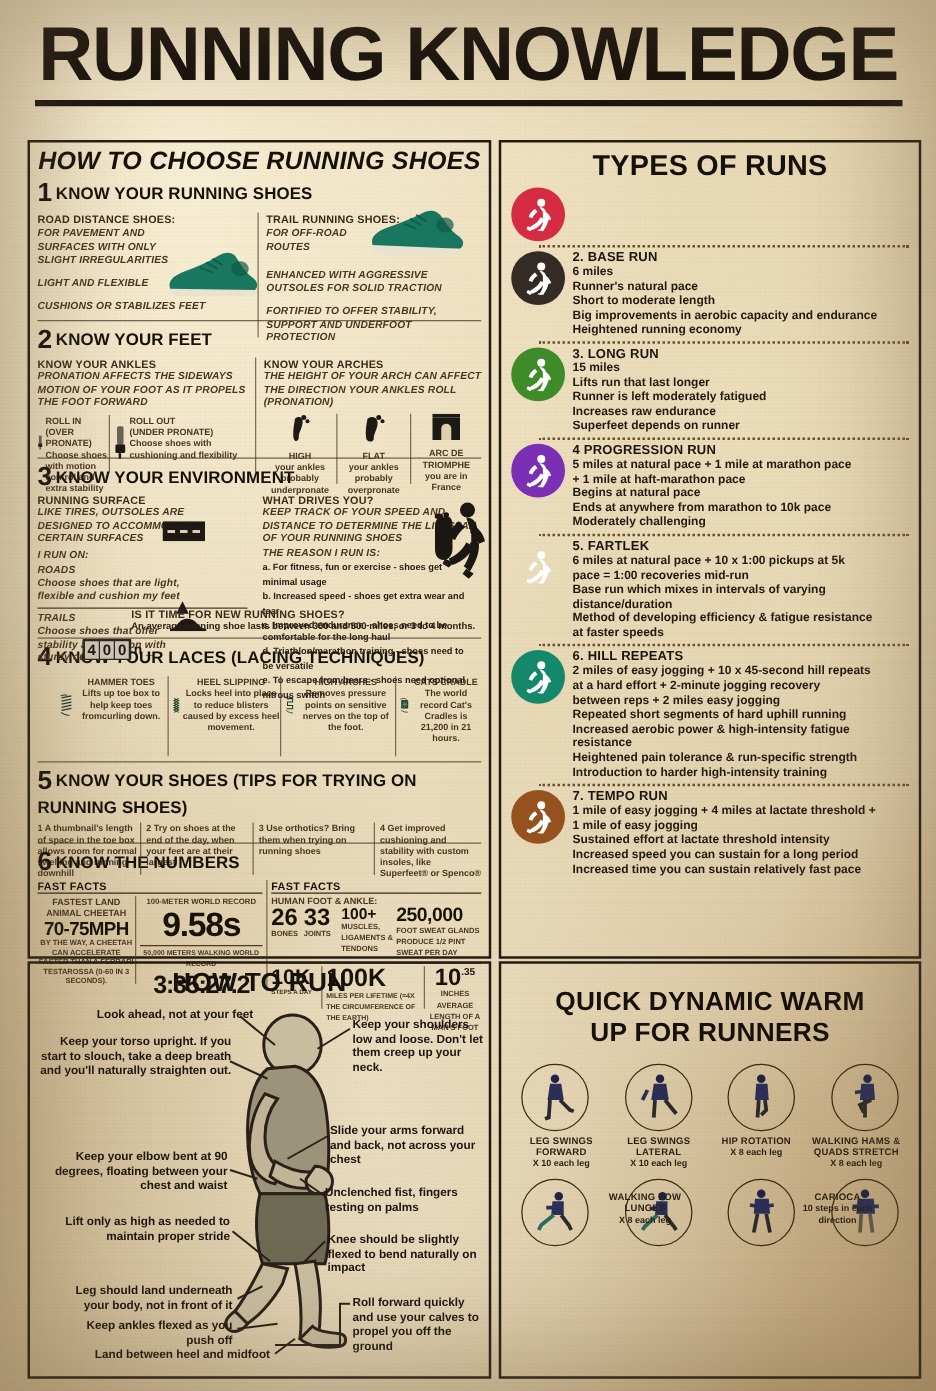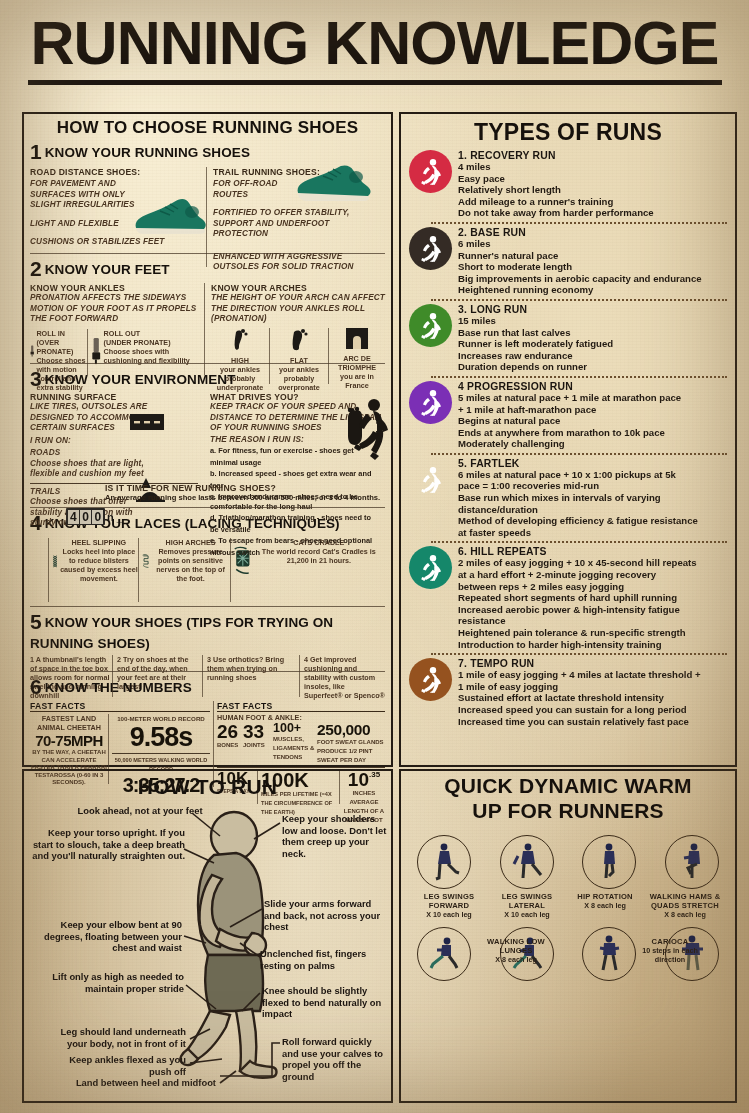--- a/index.html
+++ b/index.html
@@ -99,21 +99,21 @@
 <div class="paper"></div>
 <div class="grain"></div>
 
 <div class="page">
 
   <div class="title">RUNNING KNOWLEDGE</div>
   <div class="title-rule"></div>
 
   <div class="panel" id="shoes">
     <div style="padding:4px 6px 0 6px;">
-      <div class="panel-h" style="font-size:17px;">HOW TO CHOOSE RUNNING SHOES</div>
+      <div class="panel-h" style="font-size:20px;font-style:italic;">HOW TO CHOOSE RUNNING SHOES</div>
 
       <div style="margin-top:2px;position:relative;height:110px;">
         <div><span class="num">1</span><span class="steph">KNOW YOUR RUNNING SHOES</span></div>
         <div style="display:flex;margin-top:3px;">
           <div style="width:176px;position:relative;">
             <div class="subh">ROAD DISTANCE SHOES:</div>
             <div class="sub" style="margin-top:2px;width:118px;">FOR PAVEMENT AND SURFACES WITH ONLY SLIGHT IRREGULARITIES</div>
             <div class="sub" style="margin-top:8px;">LIGHT AND FLEXIBLE</div>
             <div class="sub" style="margin-top:8px;">CUSHIONS OR STABILIZES FEET</div>
 
@@ -121,22 +121,22 @@
               <path d="M6 33 C4 26 10 22 18 19 C26 16 36 12 44 7 C50 3 56 3 59 8 C63 14 66 20 72 24 C76 27 77 31 74 34 L12 36 Z" fill="#19765f"></path>
               <path d="M6 33 L74 34 C76 36 75 39 70 39 L14 39 C9 39 6 36 6 33 Z" fill="#e9e2cf"></path>
               <path d="M30 16 L40 20 M35 12 L44 17 M40 9 L48 14" stroke="#0e5a48" stroke-width="1.4" fill="none"></path>
               <ellipse cx="62" cy="17" rx="7" ry="6" fill="#0e5a48" opacity=".7"></ellipse>
             </svg>
           </div>
           <div class="vsep" style="height:100px;"></div>
           <div style="flex:1;padding-left:6px;position:relative;">
             <div class="subh">TRAIL RUNNING SHOES:</div>
             <div class="sub" style="margin-top:2px;width:86px;">FOR OFF-ROAD ROUTES</div>
+            <div class="sub" style="margin-top:12px;">ENHANCED WITH AGGRESSIVE OUTSOLES FOR SOLID TRACTION</div>
             <div class="sub" style="margin-top:8px;">FORTIFIED TO OFFER STABILITY, SUPPORT AND UNDERFOOT PROTECTION</div>
-            <div class="sub" style="margin-top:12px;">ENHANCED WITH AGGRESSIVE OUTSOLES FOR SOLID TRACTION</div>
             <svg class="shoe" style="left:84px;top:-4px;" width="82" height="44" viewBox="0 0 82 44">
               <path d="M7 30 C5 23 11 19 19 16 C28 13 38 9 46 5 C52 1 59 2 62 7 C66 13 70 19 76 23 C80 26 81 30 77 33 L13 34 Z" fill="#19765f"></path>
               <path d="M7 30 L77 33 C79 35 78 38 73 38 L15 38 C10 38 7 34 7 30 Z" fill="#e9e2cf"></path>
               <path d="M32 13 L42 17 M37 9 L46 14 M42 6 L50 11" stroke="#0e5a48" stroke-width="1.4" fill="none"></path>
               <ellipse cx="65" cy="14" rx="7" ry="6" fill="#0e5a48" opacity=".7"></ellipse>
             </svg>
           </div>
         </div>
       </div>
       <div class="sep"></div>
@@ -284,20 +284,31 @@
         <div style="position:absolute;left:75px;bottom:2px;width:292px;">
           <div class="subh" style="font-size:8.6px;">IS IT TIME FOR NEW RUNNING SHOES?</div>
           <div style="font-size:7.6px;color:#2c2014;font-weight:600;">An average running shoe lasts between 300 and 500 miles, or 3 to 4 months.</div>
         </div>
       </div>
       <div class="sep"></div>
 
       <div style="height:92px;">
         <div><span class="num">4</span><span class="steph">KNOW YOUR LACES (LACING TECHNIQUES)</span></div>
         <div style="display:flex;margin-top:3px;padding-left:18px;">
+          <div style="display:flex;width:86px;">
+            <svg width="26" height="48" viewBox="0 0 26 48">
+              <path d="M3 8 L22 4 M3 14 L22 10 M3 20 L22 16 M3 26 L22 22 M3 32 L22 28" stroke="#1d3b2e" stroke-width="2.4" fill="none"></path>
+              <path d="M1 4 C6 2 10 2 14 3" stroke="#1d3b2e" stroke-width="2" fill="none"></path>
+              <path d="M2 36 C7 40 12 42 18 42" stroke="#1d3b2e" stroke-width="2" fill="none"></path>
+            </svg>
+            <div style="padding-left:1px;">
+              <div class="tiny" style="text-align:center;">HAMMER TOES</div>
+              <div class="tiny" style="text-align:center;">Lifts up toe box to help keep toes fromcurling down.</div>
+            </div>
+          </div>
           <div class="vsep" style="height:64px;"></div>
           <div style="display:flex;width:86px;padding-left:3px;">
             <svg width="22" height="48" viewBox="0 0 22 48">
               <path d="M4 4 L16 10 L4 16 L16 22 L4 28 L16 34 L4 40" stroke="#1d3b2e" stroke-width="2.6" fill="none"></path>
               <path d="M16 4 L4 10 L16 16 L4 22 L16 28 L4 34 L16 40" stroke="#1d3b2e" stroke-width="2.6" fill="none"></path>
             </svg>
             <div style="padding-left:1px;">
               <div class="tiny" style="text-align:center;">HEEL SLIPPING</div>
               <div class="tiny" style="text-align:center;">Locks heel into place to reduce blisters caused by excess heel movement.</div>
             </div>
@@ -432,28 +443,20 @@
                 <circle cx="16" cy="4.2" r="3.2" fill="#fff"></circle>
                 <path d="M14.5 7.5 C18 7.5 20 10 20 13 L20 16 L17.3 16 L17.3 11.5 Z" fill="#fff"></path>
                 <path d="M11 9 C8.5 10.6 6.6 13 6 15.6 L8.8 16.6 C9.8 14.4 11.4 12.6 13 11.6 Z" fill="#fff"></path>
                 <path d="M19 11 C21.4 12.6 23.2 14.9 24 17.4 L21.3 18.4 C20.4 16.3 19 14.7 17.6 13.7 Z" fill="#fff"></path>
                 <path d="M17.3 15.8 C18 19.6 16.9 22.8 14.6 26 L17.5 26.9 C20.8 22.4 22.2 18.6 21.6 15.6 Z" fill="#fff"></path>
                 <path d="M15.4 15.8 C13.8 19.2 10.9 21.6 7.3 23.3 L9 26 C13.6 24 17 21 18.6 17.2 Z" fill="#fff"></path>
                 <path d="M5.2 23 L9.4 24.6 L7.2 26.9 L4.2 25.2 Z" fill="#fff"></path>
                 <path d="M14.4 25.3 L18 27.6 L15.7 26.9 L12.8 26.4 Z" fill="#fff"></path>
               </svg>
             </div>
-            <div class="runtxt">
-              <div class="runtitle">1. RECOVERY RUN</div>
-              <div class="runline">4 miles</div>
-              <div class="runline">Easy pace</div>
-              <div class="runline">Relatively short length</div>
-              <div class="runline">Add mileage to a runner's training</div>
-              <div class="runline">Do not take away from harder performance</div>
-            </div>
           </div>
           <div class="dashsep"></div>
           <div class="runrow">
             <div class="bub" style="background: rgb(52, 43, 37);">
               <svg width="27" height="27" viewBox="0 0 27 27">
                 <circle cx="16" cy="4.2" r="3.2" fill="#fff"></circle>
                 <path d="M14.5 7.5 C18 7.5 20 10 20 13 L20 16 L17.3 16 L17.3 11.5 Z" fill="#fff"></path>
                 <path d="M11 9 C8.5 10.6 6.6 13 6 15.6 L8.8 16.6 C9.8 14.4 11.4 12.6 13 11.6 Z" fill="#fff"></path>
                 <path d="M19 11 C21.4 12.6 23.2 14.9 24 17.4 L21.3 18.4 C20.4 16.3 19 14.7 17.6 13.7 Z" fill="#fff"></path>
                 <path d="M17.3 15.8 C18 19.6 16.9 22.8 14.6 26 L17.5 26.9 C20.8 22.4 22.2 18.6 21.6 15.6 Z" fill="#fff"></path>
@@ -481,24 +484,24 @@
                 <path d="M19 11 C21.4 12.6 23.2 14.9 24 17.4 L21.3 18.4 C20.4 16.3 19 14.7 17.6 13.7 Z" fill="#fff"></path>
                 <path d="M17.3 15.8 C18 19.6 16.9 22.8 14.6 26 L17.5 26.9 C20.8 22.4 22.2 18.6 21.6 15.6 Z" fill="#fff"></path>
                 <path d="M15.4 15.8 C13.8 19.2 10.9 21.6 7.3 23.3 L9 26 C13.6 24 17 21 18.6 17.2 Z" fill="#fff"></path>
                 <path d="M5.2 23 L9.4 24.6 L7.2 26.9 L4.2 25.2 Z" fill="#fff"></path>
                 <path d="M14.4 25.3 L18 27.6 L15.7 26.9 L12.8 26.4 Z" fill="#fff"></path>
               </svg>
             </div>
             <div class="runtxt">
               <div class="runtitle">3. LONG RUN</div>
               <div class="runline">15 miles</div>
-              <div class="runline">Base run that last calves</div>
+              <div class="runline">Lifts run that last longer</div>
               <div class="runline">Runner is left moderately fatigued</div>
               <div class="runline">Increases raw endurance</div>
-              <div class="runline">Duration depends on runner</div>
+              <div class="runline">Superfeet depends on runner</div>
             </div>
           </div>
           <div class="dashsep"></div>
           <div class="runrow">
             <div class="bub" style="background: rgb(123, 47, 181);">
               <svg width="27" height="27" viewBox="0 0 27 27">
                 <circle cx="16" cy="4.2" r="3.2" fill="#fff"></circle>
                 <path d="M14.5 7.5 C18 7.5 20 10 20 13 L20 16 L17.3 16 L17.3 11.5 Z" fill="#fff"></path>
                 <path d="M11 9 C8.5 10.6 6.6 13 6 15.6 L8.8 16.6 C9.8 14.4 11.4 12.6 13 11.6 Z" fill="#fff"></path>
                 <path d="M19 11 C21.4 12.6 23.2 14.9 24 17.4 L21.3 18.4 C20.4 16.3 19 14.7 17.6 13.7 Z" fill="#fff"></path>
@@ -637,21 +640,21 @@
         <path d="M256 52 L230 68"></path>
         <path d="M238 138 L206 156"></path>
         <path d="M236 186 L216 172"></path>
         <path d="M236 222 L218 240"></path>
         <path d="M256 272 L248 272 L248 305 L196 305"></path>
       </g>
     </svg>
   </div>
 
   <div class="panel" id="warm">
-    <div style="padding:2px 10px 0 10px;">
+    <div style="padding:2px 10px 0 10px;margin-top:16px;">
       <div class="panel-h" style="font-size:21px;line-height:25px;">QUICK DYNAMIC WARM</div>
       <div class="panel-h" style="font-size:21px;line-height:25px;">UP FOR RUNNERS</div>
 
       <div style="display:flex;justify-content:space-between;margin-top:12px;padding:0 6px;">
         <div class="wcirc">
             <svg width="34" height="40" viewBox="0 0 34 40">
               <circle cx="17" cy="5" r="3.4" fill="#1f2447"></circle>
               <path d="M13 9 L22 9 L24 22 L11 22 Z" fill="#2b2f57"></path>
               <path d="M13 22 L12 36 L9 37" stroke="#2a2a2a" stroke-width="3" fill="none"></path>
               <path d="M21 22 L29 30 L32 31" stroke="#2a2a2a" stroke-width="3" fill="none"></path>

